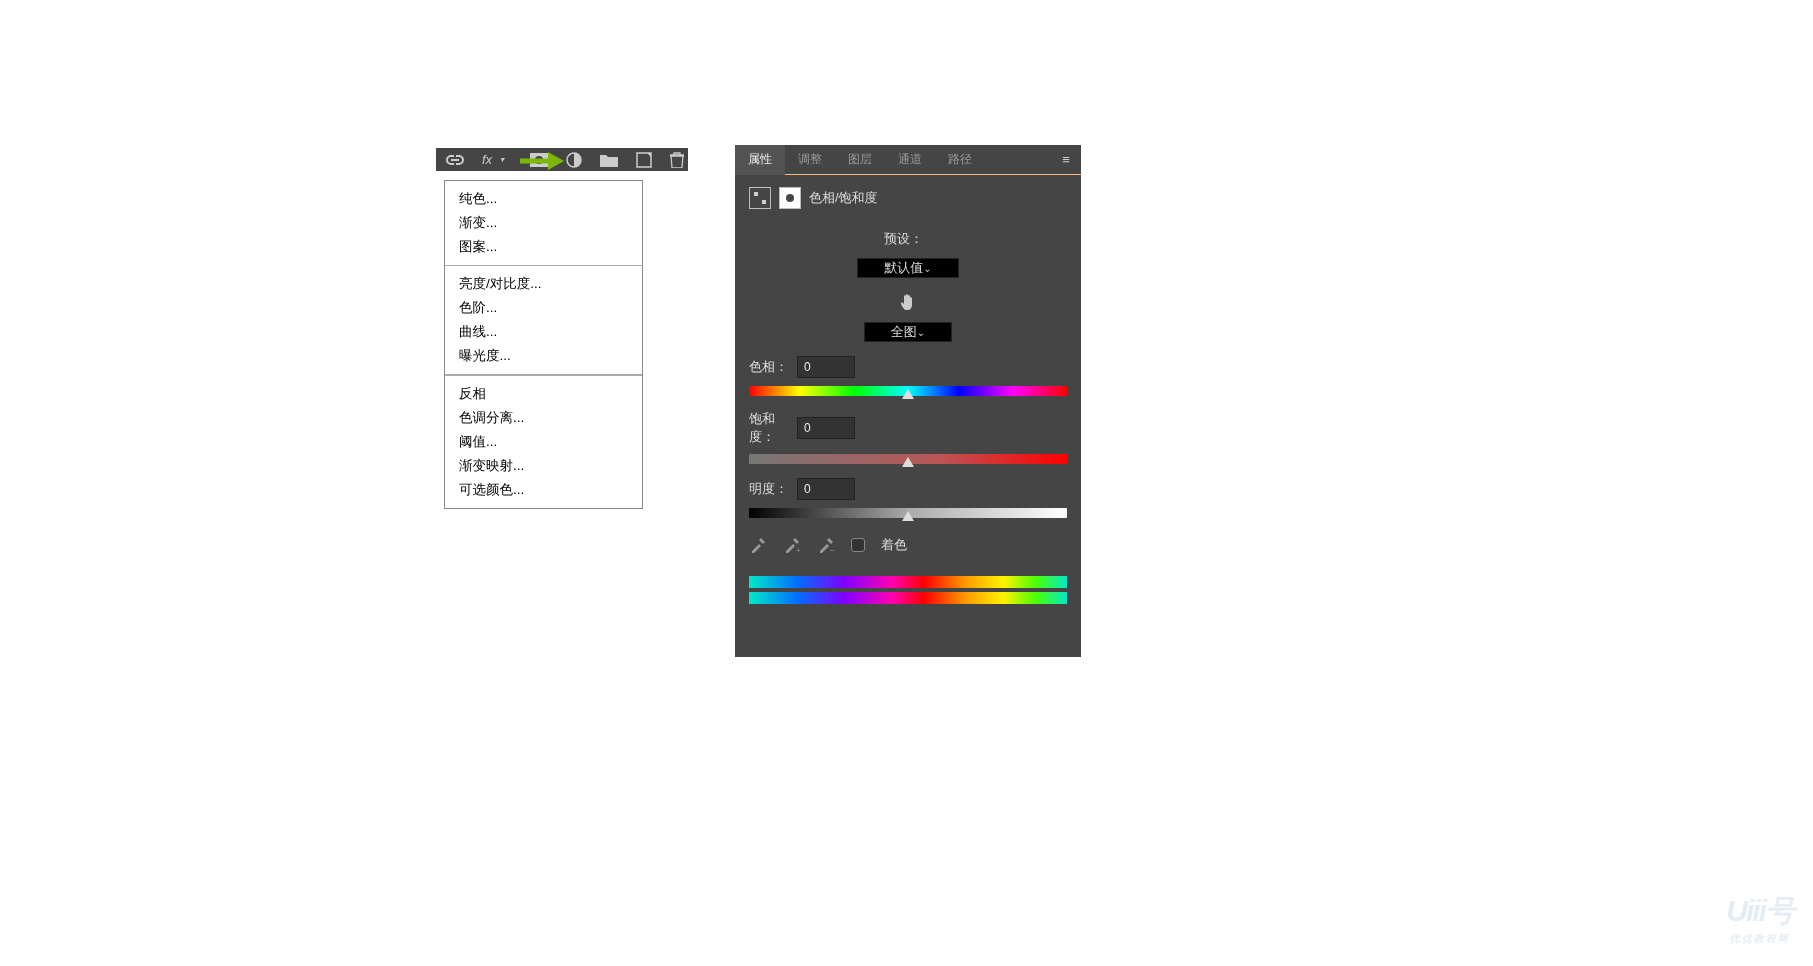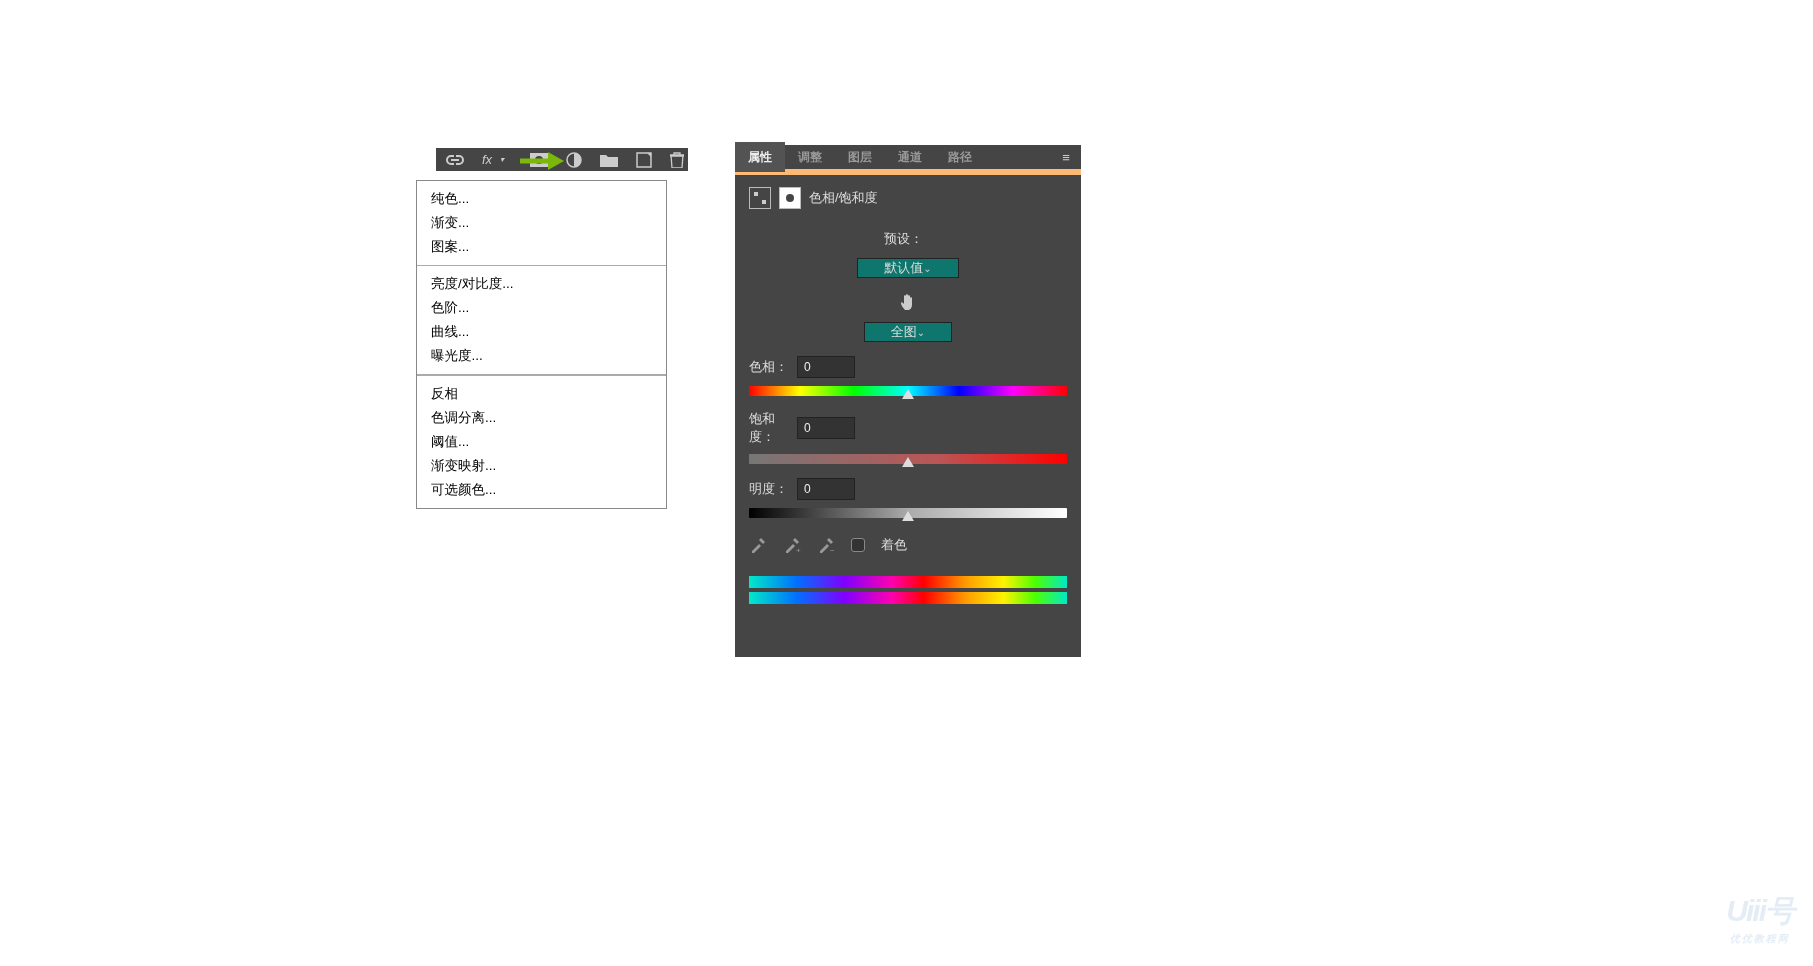--- a/index.html
+++ b/index.html
@@ -2,37 +2,37 @@
 <html><head>
 <meta charset="utf-8">
 <style>
   html,body{margin:0;padding:0;width:1813px;height:966px;background:#fff;font-family:"Microsoft YaHei",Arial,sans-serif;font-size:13px;color:#ccc;}
   *{box-sizing:border-box;}
   
   .stage{position:relative;width:1813px;height:966px;}
   .toolbar{position:absolute;left:436px;top:148px;width:252px;height:23px;background:#454545;display:flex;align-items:center;padding:0 10px;gap:18px;}
   .toolbar span{display:inline-flex;align-items:center;justify-content:center;width:20px;height:20px;}
   .arrow{position:absolute;left:520px;top:150px;pointer-events:none;}
-  .menu{position:absolute;left:416px;top:180px;width:251px;border:1px solid #888;background:#fff;color:#000;}
+  .menu{position:absolute;left:444px;top:180px;width:199px;border:1px solid #888;background:#fff;color:#000;}
   .menu-group{padding:6px 0;}
   .menu-sep{height:1px;background:#aaa;margin:0;}
   .menu-item{padding:2px 14px 2px 14px;font-size:13.5px;line-height:20px;cursor:default;}
   .menu-item.highlight{outline:2px solid #e33;outline-offset:-1px;}
   .panel{position:absolute;left:735px;top:145px;width:346px;height:512px;background:#454545;color:#ddd;}
-  .tabs{display:flex;align-items:center;height:30px;border-bottom:6px solid #fdba74;font-weight:bold;}
+  .tabs{display:flex;align-items:center;height:30px;border-bottom:1px solid #fdba74;}
   .tab{padding:0 13px;height:30px;display:flex;align-items:center;color:#999;font-size:12px;cursor:default;}
   .tab.active{background:#535353;color:#eee;}
   .tab-spacer{flex:1;}
   .tab-menu{width:30px;text-align:center;color:#ccc;}
   .panel-body{padding:12px 14px;}
   .title-row{display:flex;align-items:center;gap:8px;margin-bottom:21px;}
   .ico-square{width:22px;height:22px;border:1px solid #bbb;display:inline-flex;align-items:center;justify-content:center;}
   .row{display:flex;align-items:center;gap:10px;margin-bottom:14px;flex-direction:column;}
   .label{width:48px;color:#ddd;font-size:13px;}
-  .select{flex:1;height:24px;background:#0f766e;border:1px solid #222;display:flex;align-items:center;justify-content:space-between;padding:0 26px;color:#ddd;}
+  .select{flex:1;height:24px;background:#000000;border:1px solid #222;display:flex;align-items:center;justify-content:space-between;padding:0 26px;color:#ddd;}
   .chev{font-size:10px;color:#ccc;}
   .finger-ico{width:28px;display:flex;justify-content:center;}
   .slider-block{margin-bottom:14px;}
   .slider-head{display:flex;align-items:center;justify-content:flex-start;margin-bottom:8px;}
   .valbox{width:58px;height:22px;background:#333;border:1px solid #222;color:#eee;text-align:left;padding:0 6px;line-height:20px;font-size:12px;}
   .track{position:relative;height:10px;border-radius:1px;}
   .track.hue{background:linear-gradient(90deg,#f00 0%,#ff0 16%,#0f0 33%,#0ff 50%,#00f 66%,#f0f 83%,#f00 100%);}
   .track.sat{background:linear-gradient(90deg,#777 0%,#b55 60%,#f00 100%);}
   .track.light{background:linear-gradient(90deg,#000 0%,#aaa 50%,#fff 100%);}
   .thumb{position:absolute;top:3px;left:50%;transform:translateX(-50%);width:0;height:0;border-left:6px solid transparent;border-right:6px solid transparent;border-bottom:10px solid #ddd;}

